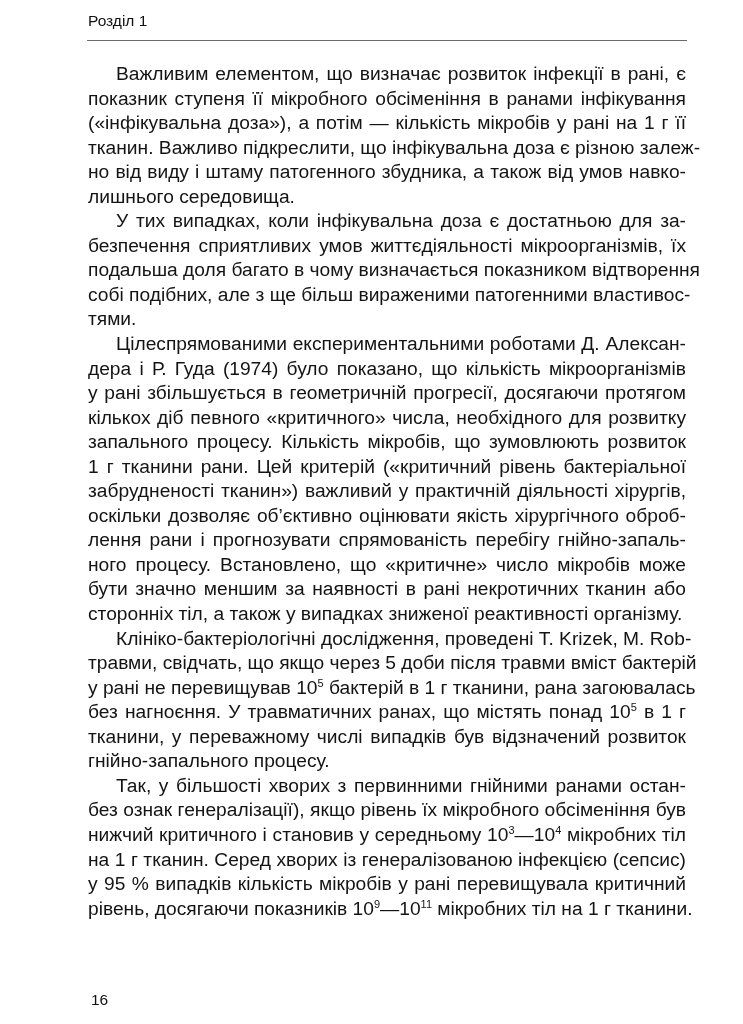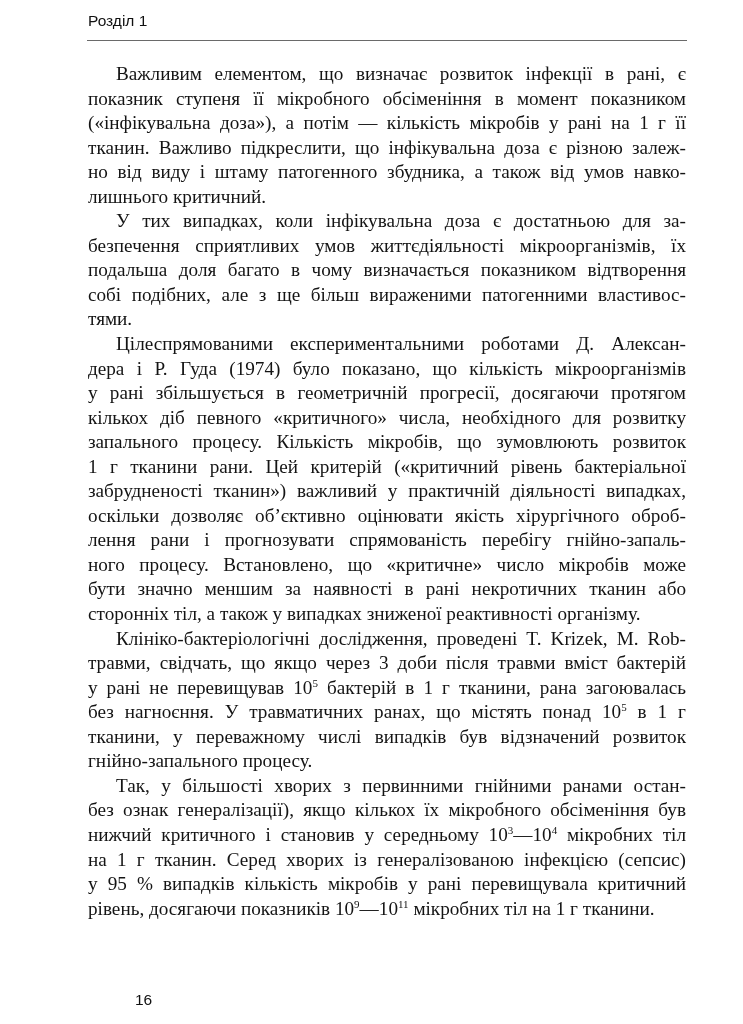--- a/index.html
+++ b/index.html
@@ -7,79 +7,79 @@
   .header {
     position: absolute; left: 88px; top: 12px; width: 598px;
     font-family: "Liberation Sans", sans-serif; font-size: 15.5px; color: #111;
   }
   .rule {
     position: absolute; left: 87px; top: 40px; width: 600px; height: 0;
     border-top: 1.5px solid #6a6a6a;
   }
   .body-text {
     position: absolute; left: 88px; top: 62px; width: 598px;
-    font-family: Liberation Serif, serif; font-size: 19.2px; line-height: 24.55px;
+    font-family: Liberation Sans, sans-serif; font-size: 19.2px; line-height: 24.55px;
     color: #141414;
   }
   .line { display: block; white-space: nowrap; text-align: justify; text-align-last: justify; height: 24.55px; overflow: visible; }
   .line.last { text-align-last: left; }
   .line.first { padding-left: 28px; }
   sup { font-size: 11px; line-height: 0; vertical-align: 7px; }
   .page-num {
     position: absolute; left: 91px; top: 991px;
-    font-family: "Liberation Sans", sans-serif; font-size: 15.5px; color: #111; margin-left: 44px;
+    font-family: "Liberation Sans", sans-serif; font-size: 15.5px; color: #111;
   }
 </style>
 </head>
 <body>
 
 <div class="header">Розділ 1</div>
 <div class="rule"></div>
 
 <div class="body-text" id="body-text">
     <div>
       <span class="line first">Важливим елементом, що визначає розвиток інфекції в рані, є</span>
-      <span class="line">показник ступеня її мікробного обсіменіння в момент показником</span>
+      <span class="line">показник ступеня її мікробного обсіменіння в ранами інфікування</span>
       <span class="line">(«інфікувальна доза»), а потім — кількість мікробів у рані на 1 г її</span>
       <span class="line">тканин. Важливо підкреслити, що інфікувальна доза є різною залеж-</span>
       <span class="line">но від виду і штаму патогенного збудника, а також від умов навко-</span>
-      <span class="line last">лишнього критичний.</span>
+      <span class="line last">лишнього середовища.</span>
     </div>
     <div>
       <span class="line first">У тих випадках, коли інфікувальна доза є достатньою для за-</span>
       <span class="line">безпечення сприятливих умов життєдіяльності мікроорганізмів, їх</span>
       <span class="line">подальша доля багато в чому визначається показником відтворення</span>
       <span class="line">собі подібних, але з ще більш вираженими патогенними властивос-</span>
       <span class="line last">тями.</span>
     </div>
     <div>
       <span class="line first">Цілеспрямованими експериментальними роботами Д. Алексан-</span>
       <span class="line">дера і Р. Гуда (1974) було показано, що кількість мікроорганізмів</span>
       <span class="line">у рані збільшується в геометричній прогресії, досягаючи протягом</span>
       <span class="line">кількох діб певного «критичного» числа, необхідного для розвитку</span>
       <span class="line">запального процесу. Кількість мікробів, що зумовлюють розвиток</span>
       <span class="line">1 г тканини рани. Цей критерій («критичний рівень бактеріальної</span>
-      <span class="line">забрудненості тканин») важливий у практичній діяльності випадках,</span>
+      <span class="line">забрудненості тканин») важливий у практичній діяльності хірургів,</span>
       <span class="line">оскільки дозволяє об’єктивно оцінювати якість хірургічного оброб-</span>
       <span class="line">лення рани і прогнозувати спрямованість перебігу гнійно-запаль-</span>
       <span class="line">ного процесу. Встановлено, що «критичне» число мікробів може</span>
       <span class="line">бути значно меншим за наявності в рані некротичних тканин або</span>
       <span class="line last">сторонніх тіл, а також у випадках зниженої реактивності організму.</span>
     </div>
     <div>
       <span class="line first">Клініко-бактеріологічні дослідження, проведені T. Krizek, M. Rob-</span>
-      <span class="line">травми, свідчать, що якщо через 3 доби після травми вміст бактерій</span>
+      <span class="line">травми, свідчать, що якщо через 5 доби після травми вміст бактерій</span>
       <span class="line">у рані не перевищував 10<sup>5</sup> бактерій в 1 г тканини, рана загоювалась</span>
       <span class="line">без нагноєння. У травматичних ранах, що містять понад 10<sup>5</sup> в 1 г</span>
       <span class="line">тканини, у переважному числі випадків був відзначений розвиток</span>
       <span class="line last">гнійно-запального процесу.</span>
     </div>
     <div>
       <span class="line first">Так, у більшості хворих з первинними гнійними ранами остан-</span>
-      <span class="line">без ознак генералізації), якщо кількох їх мікробного обсіменіння був</span>
+      <span class="line">без ознак генералізації), якщо рівень їх мікробного обсіменіння був</span>
       <span class="line">нижчий критичного і становив у середньому 10<sup>3</sup>—10<sup>4</sup> мікробних тіл</span>
       <span class="line">на 1 г тканин. Серед хворих із генералізованою інфекцією (сепсис)</span>
       <span class="line">у 95 % випадків кількість мікробів у рані перевищувала критичний</span>
       <span class="line last">рівень, досягаючи показників 10<sup>9</sup>—10<sup>11</sup> мікробних тіл на 1 г тканини.</span>
     </div>
   </div>
 
 <div class="page-num">16</div>
 
 </body></html>

